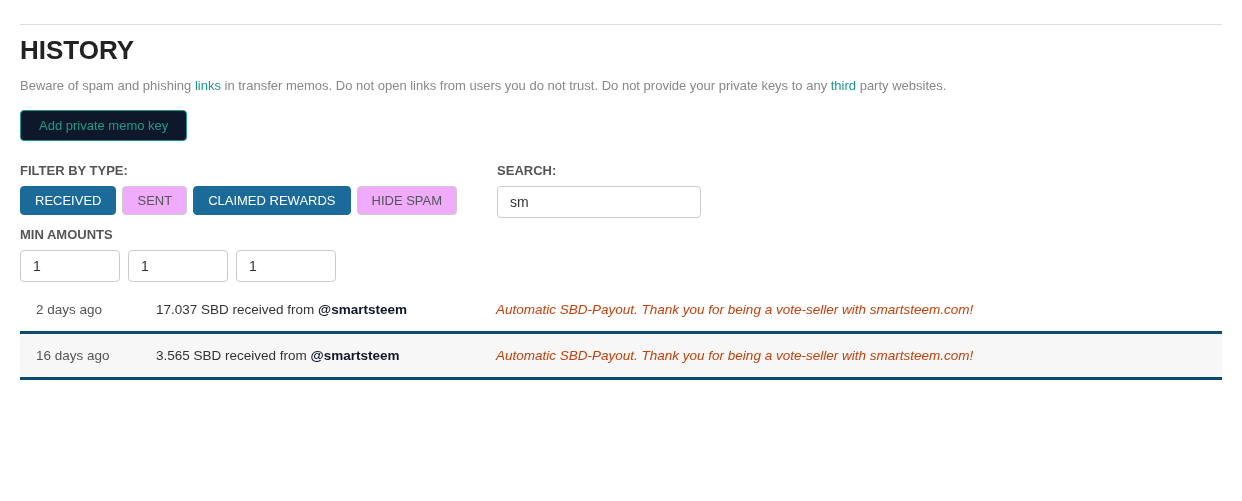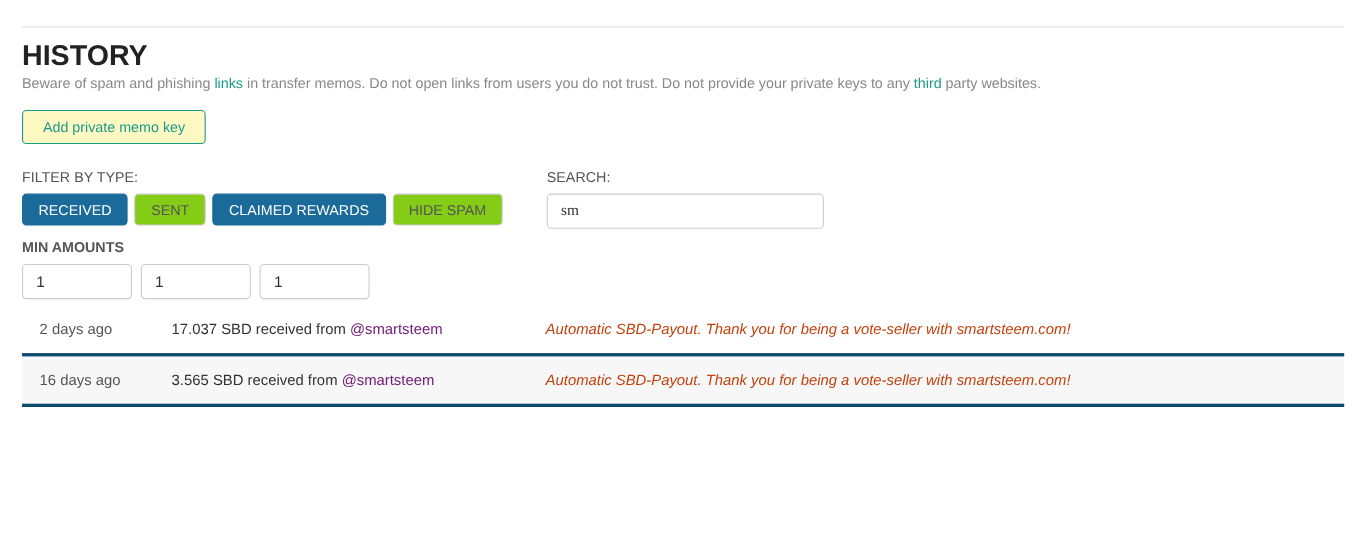--- a/index.html
+++ b/index.html
@@ -7,59 +7,59 @@
       font-family: Arial, sans-serif;
       background: #fff;
       color: #333;
       padding: 24px 20px;
       font-size: 14px;
     }
     .page-title {
       font-size: 26px;
       font-weight: bold;
       color: #222;
-      margin-bottom: 0;
+      margin-bottom: 10px;
     }
     .warning-text {
       font-size: 13px;
       color: #888;
       margin-bottom: 14px;
       line-height: 1.5;
     }
     .warning-text a {
       color: #1a9b8a;
       text-decoration: none;
     }
     .memo-btn {
       display: inline-block;
       border: 1.5px solid #1a9b8a;
       color: #1a9b8a;
-      background: #fef9c3;
+      background: #0f172a;
       padding: 7px 18px;
       border-radius: 4px;
       cursor: pointer;
       font-size: 13px;
       margin-bottom: 22px;
     }
     .filter-label {
       font-size: 13px;
-      font-weight: normal;
+      font-weight: bold;
       color: #555;
       margin-bottom: 8px;
       text-transform: uppercase;
     }
     .filter-row {
       display: flex;
       align-items: flex-start;
       gap: 6px;
       margin-bottom: 12px;
     }
     .filter-btn {
       border: 1px solid #ccc;
-      background: #84cc16;
+      background: #f0abfc;
       color: #555;
       padding: 6px 14px;
       border-radius: 4px;
       cursor: pointer;
       font-size: 13px;
       font-weight: normal;
     }
     .filter-btn.active {
       background: #1a6a9a;
       color: #fff;
@@ -67,33 +67,32 @@
     }
     .top-filters {
       display: flex;
       align-items: flex-start;
       gap: 40px;
       margin-bottom: 0px;
     }
     .filter-group { display: flex; flex-direction: column; }
     .search-label {
       font-size: 13px;
-      font-weight: normal;
+      font-weight: bold;
       color: #555;
       margin-bottom: 8px;
       text-transform: uppercase;
     }
     .search-input {
       border: 1px solid #ccc;
       border-radius: 4px;
       padding: 7px 12px;
       font-size: 14px;
-      width: 252px;
+      width: 204px;
       color: #333;
-      font-family: Liberation Serif, serif;
     }
     .min-amounts-section { }
     .min-amounts-label {
       font-size: 13px;
       font-weight: bold;
       color: #555;
       margin-bottom: 8px;
       text-transform: uppercase;
     }
     .min-inputs-row { display: flex; gap: 8px; }
@@ -108,21 +107,21 @@
     .history-table { width: 100%; border-collapse: collapse; margin-top: 6px; }
     .history-row { border-bottom: 3px solid #0c4a6e; }
     .history-row:nth-child(even) { background: #f7f7f7; }
     .history-row td {
       padding: 14px 16px;
       font-size: 13.5px;
       vertical-align: middle;
     }
     .date-cell { color: #555; width: 120px; }
     .amount-cell { color: #333; width: 340px; }
-    .amount-cell a { color: #701a75; text-decoration: none; }
+    .amount-cell a { color: #0f172a; text-decoration: none; font-weight: bold; }
     .memo-cell { color: #c2410c; font-style: italic; }
     .divider { border: none; border-top: 1px solid #e0e0e0; margin: 0 0 10px 0; }
   </style>
 </head>
 <body>
 
 
 
 <hr class="divider">
 

